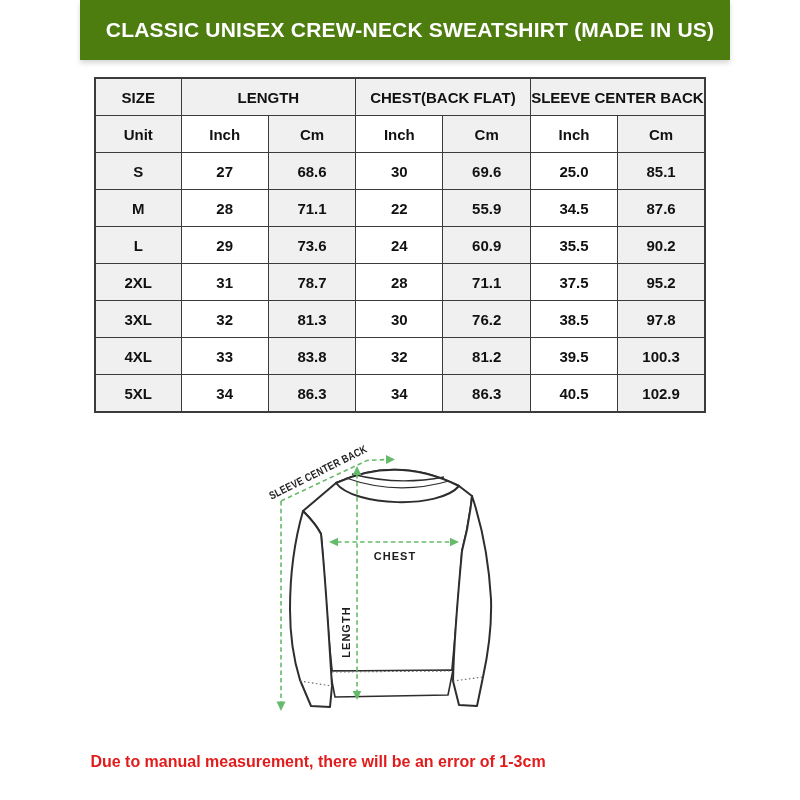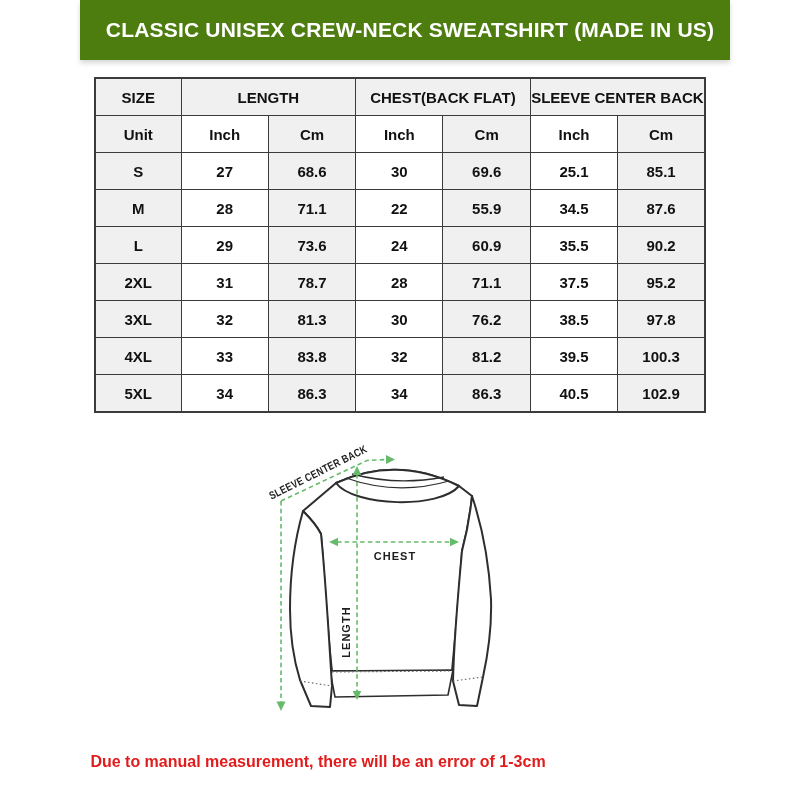--- a/index.html
+++ b/index.html
@@ -71,21 +71,21 @@
       <th class="shade">Cm</th>
     </tr>
   </thead>
   <tbody>
       <tr>
         <td class="shade">S</td>
         <td>27</td>
         <td class="shade">68.6</td>
         <td>30</td>
         <td class="shade">69.6</td>
-        <td>25.1</td>
+        <td>25.0</td>
         <td class="shade">85.1</td>
       </tr>
       <tr>
         <td class="shade">M</td>
         <td>28</td>
         <td class="shade">71.1</td>
         <td>22</td>
         <td class="shade">55.9</td>
         <td>34.5</td>
         <td class="shade">87.6</td>

